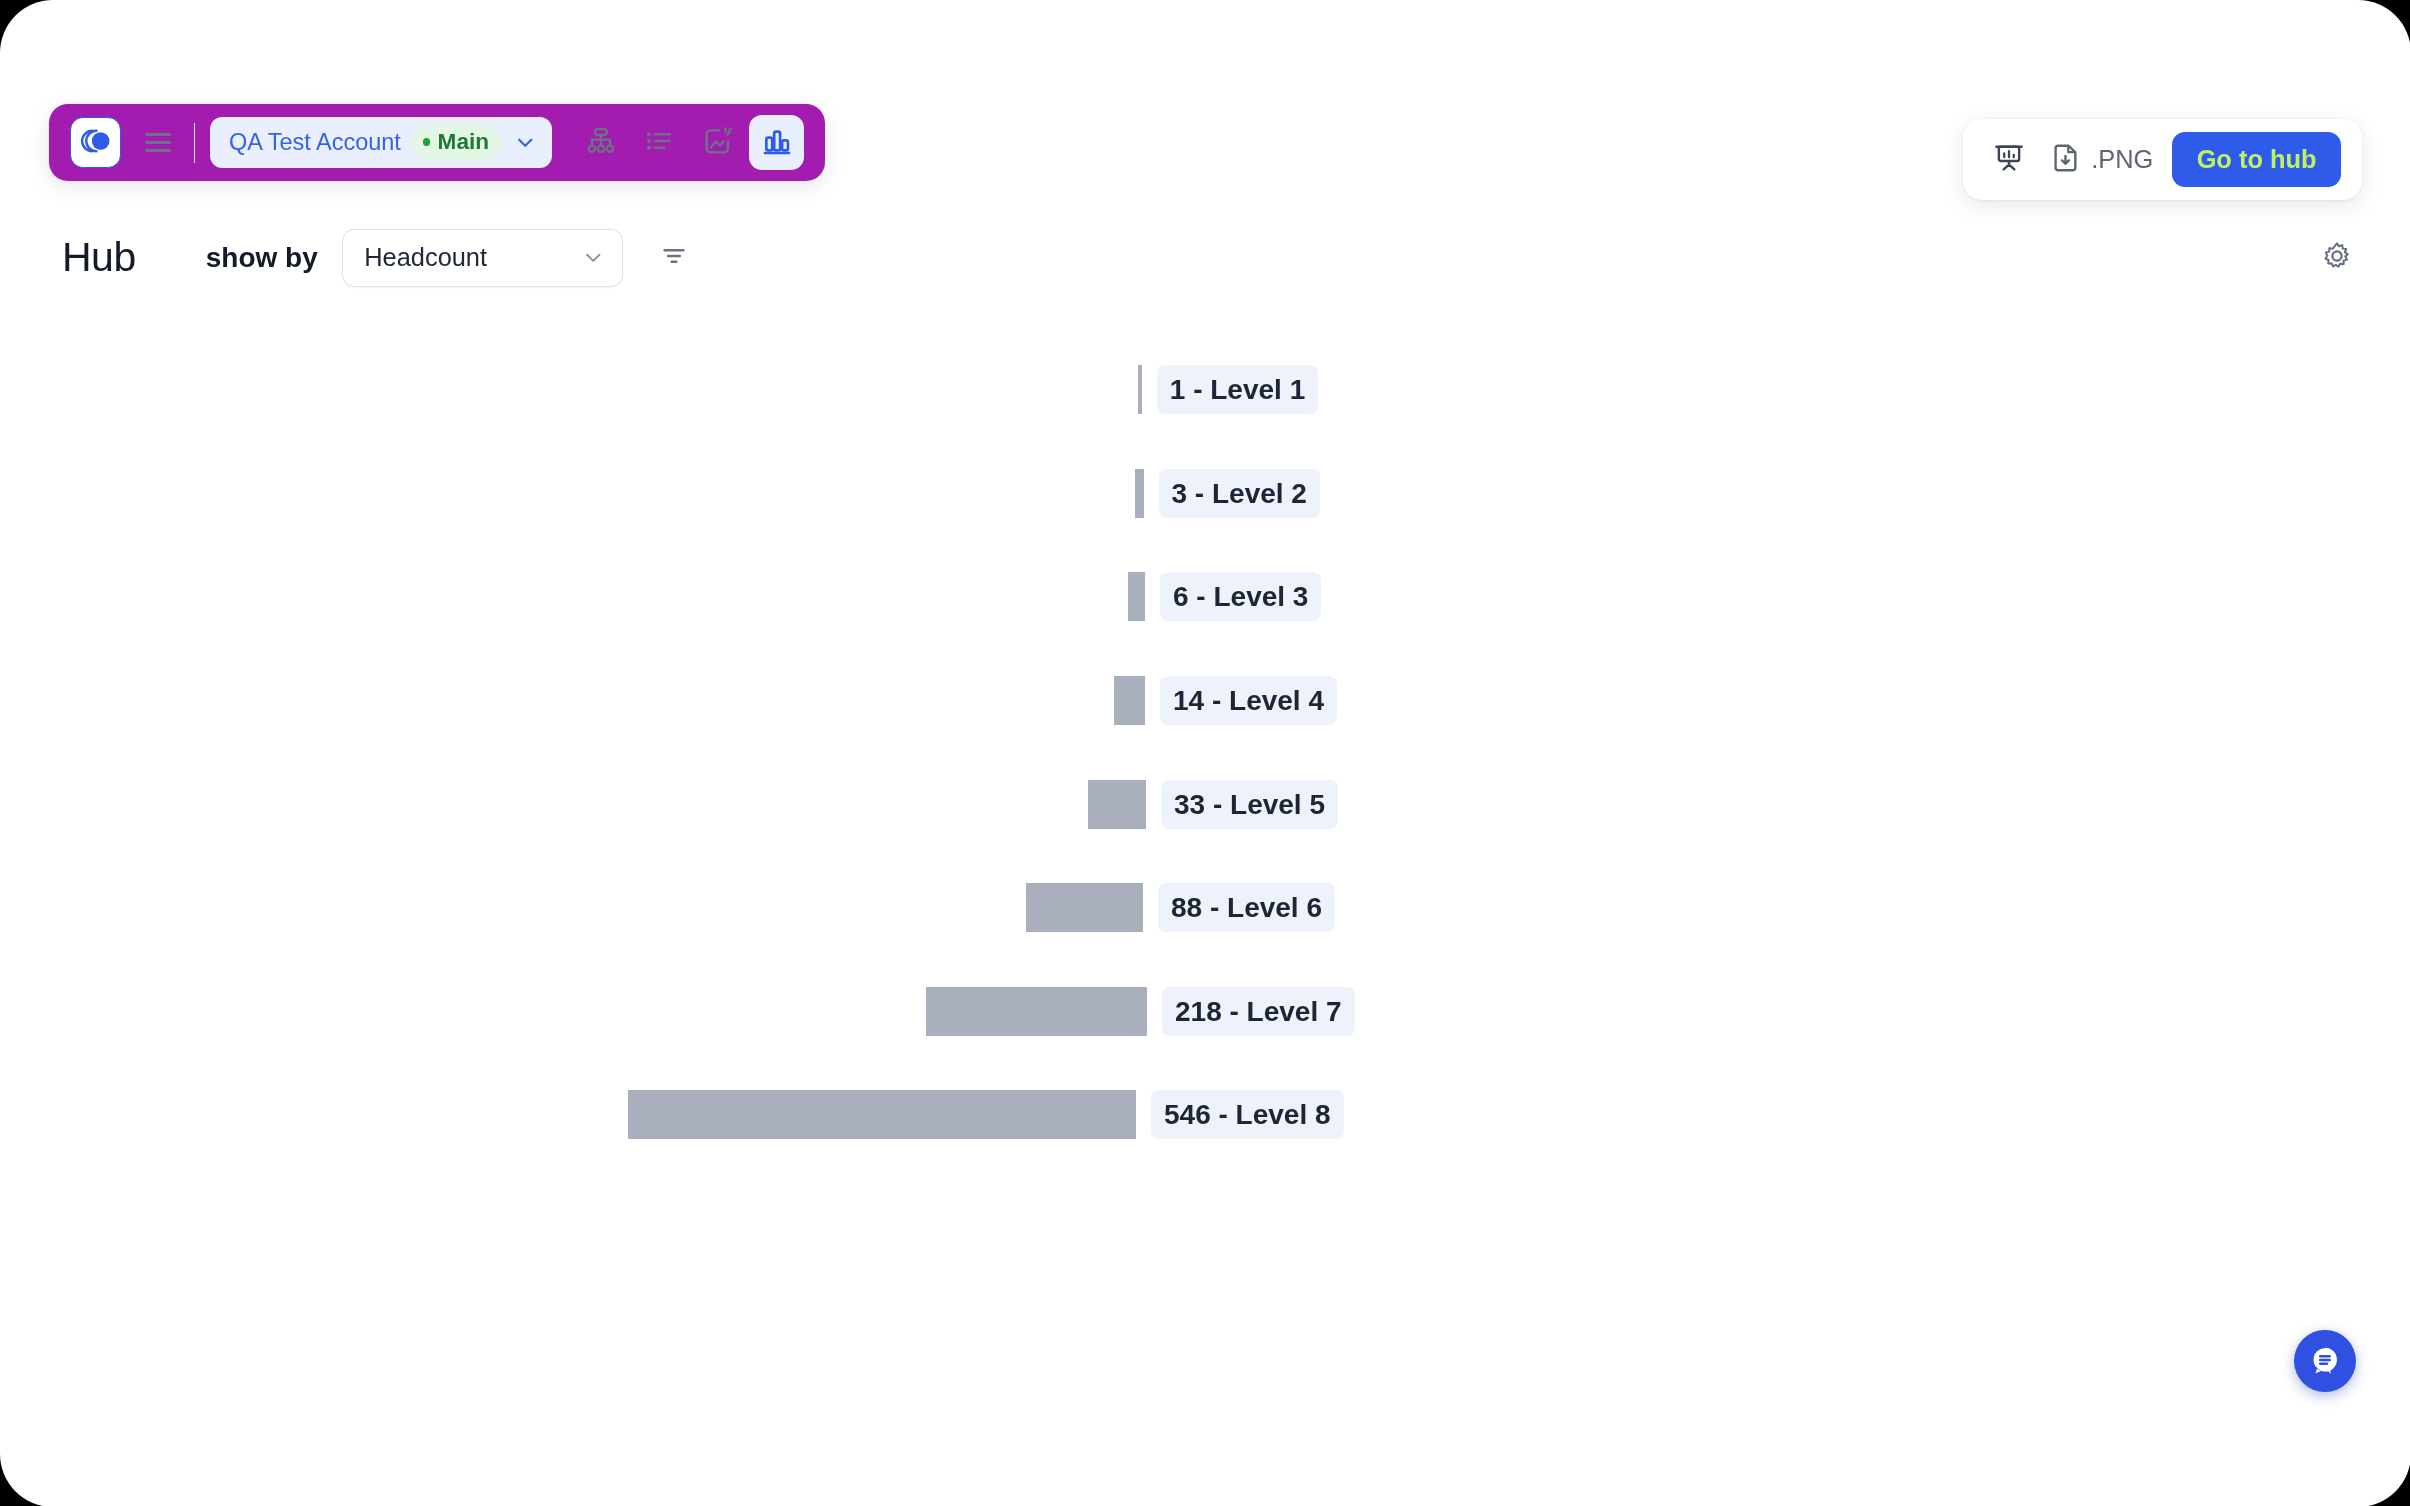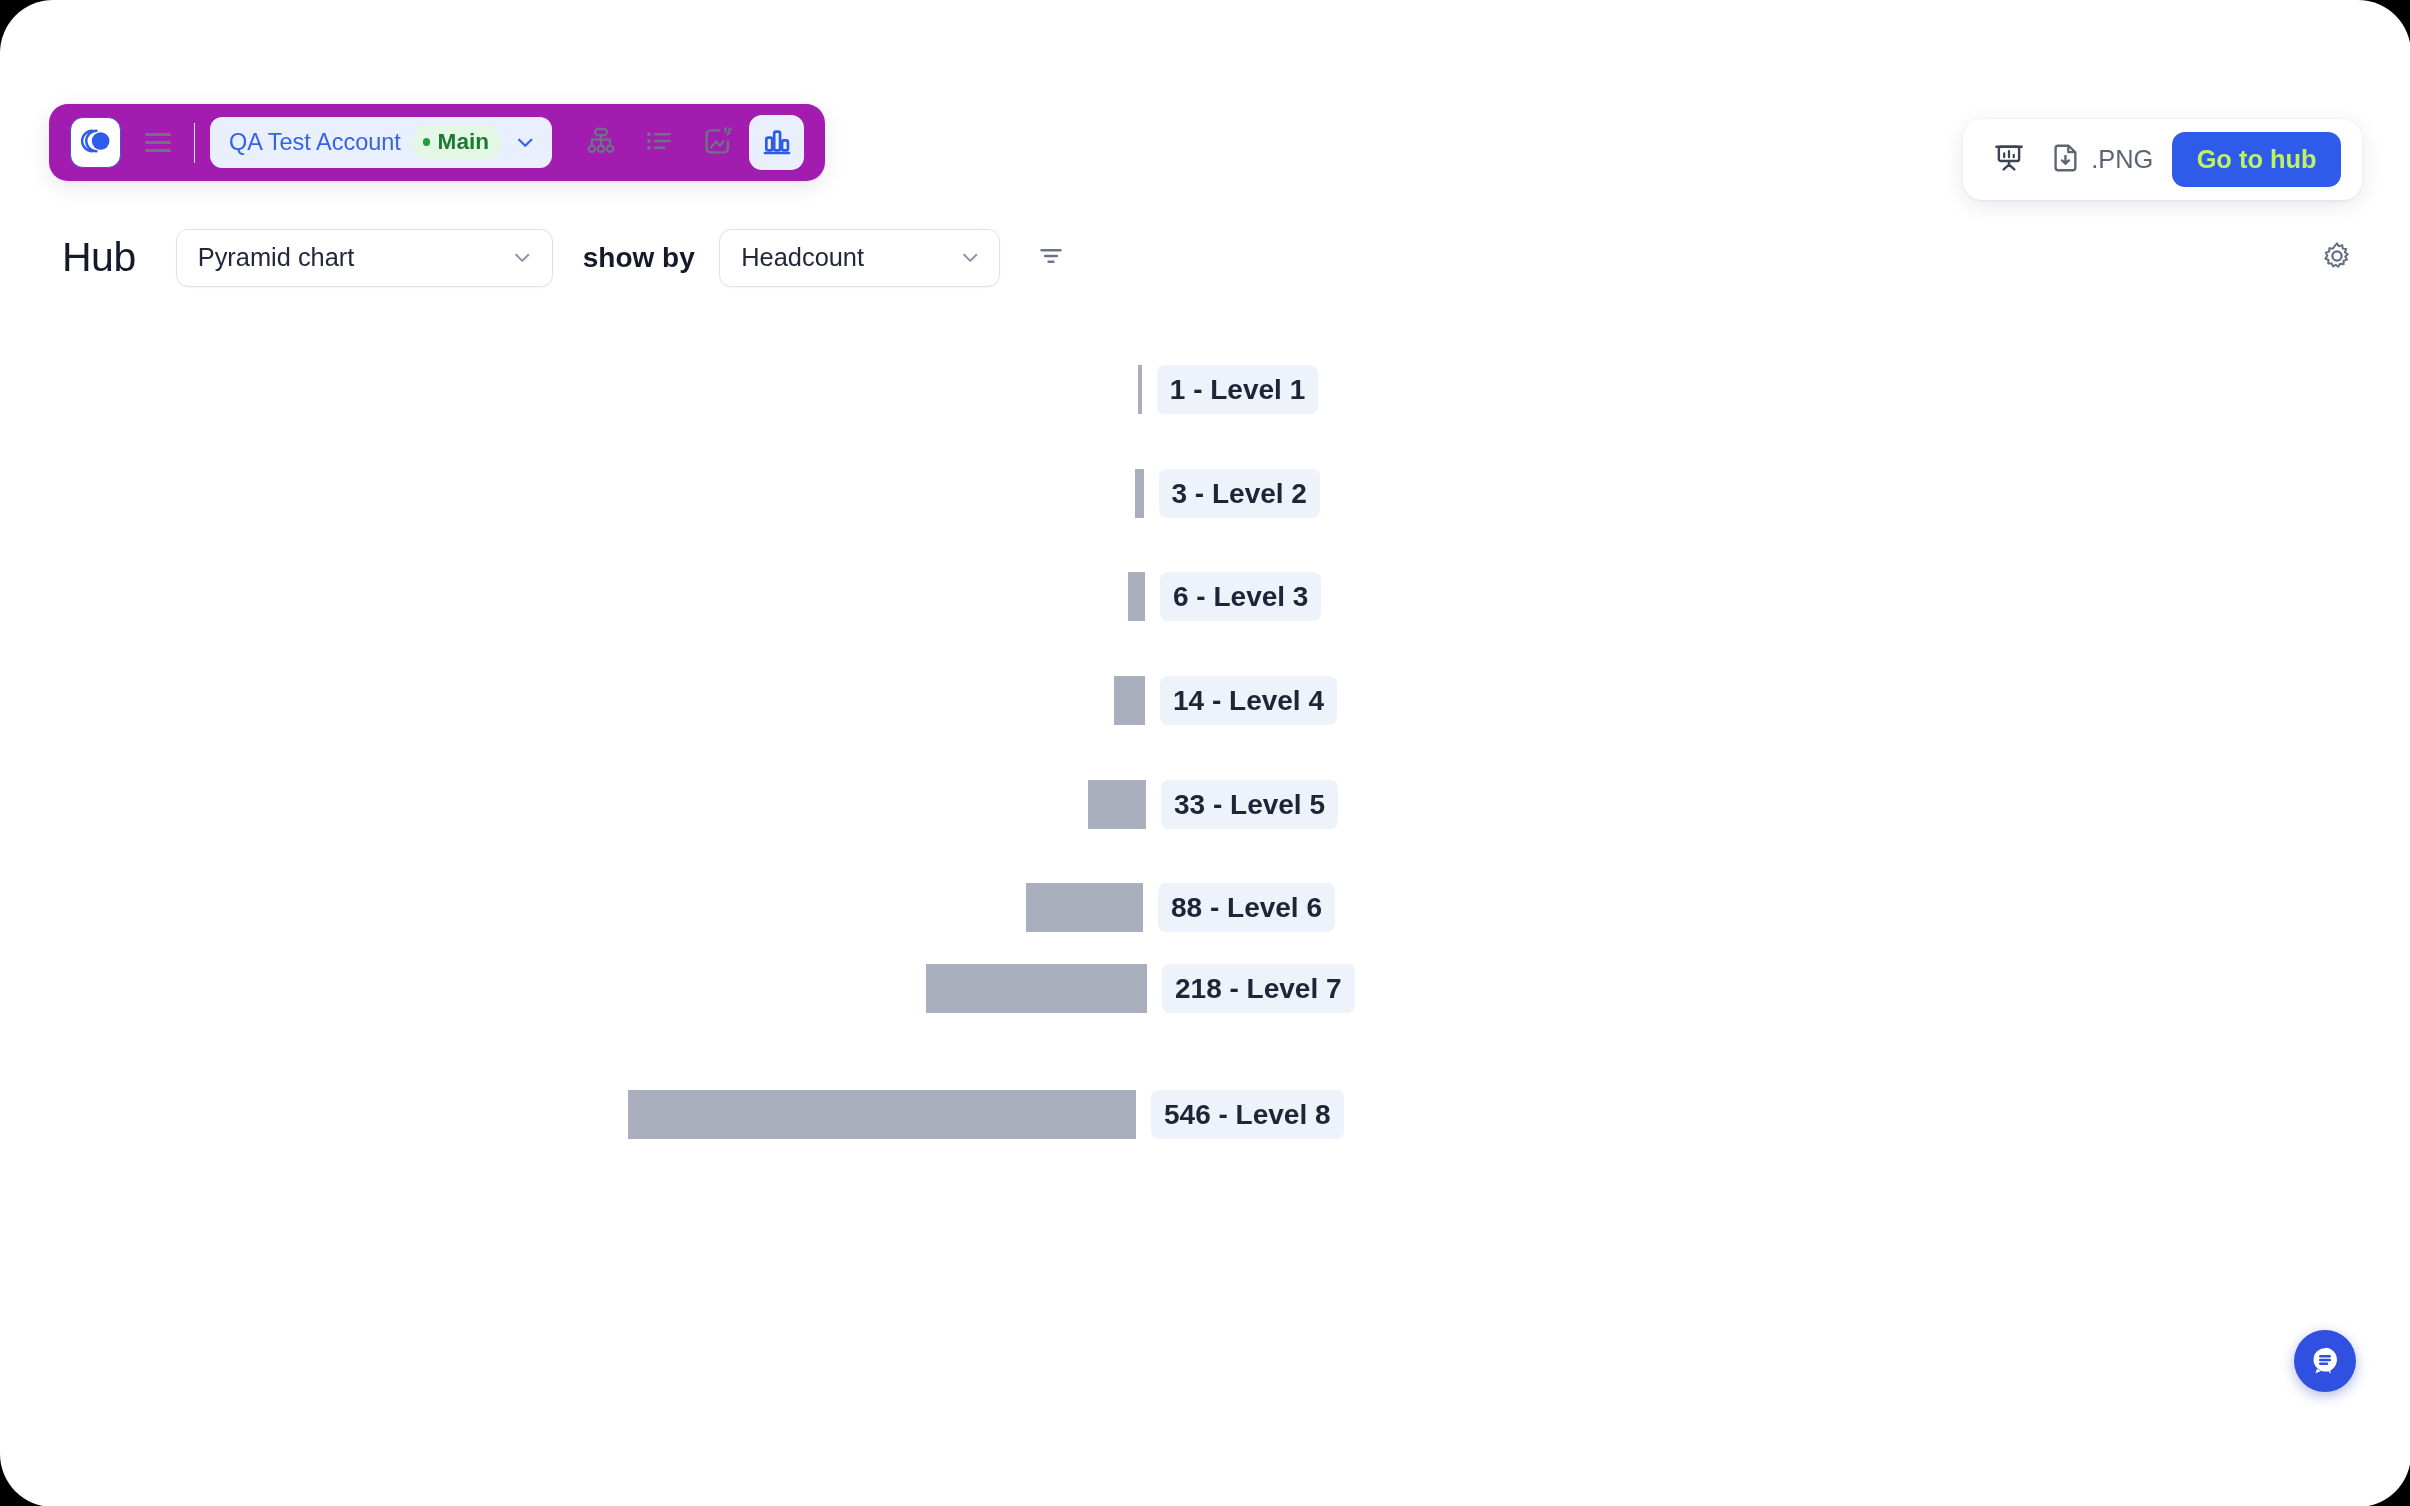--- a/index.html
+++ b/index.html
@@ -374,28 +374,20 @@
       <span class="png-label">.PNG</span>
     </div>
 
     <button class="hub-btn">Go to hub</button>
   </div>
 
   <div class="controls-row">
 
     <div class="page-title">Hub</div>
 
-    <div class="select w-chart">
-      <span class="sel-text">Pyramid chart</span>
-      <span class="chev">
-        <svg width="24.5" height="24.5" viewBox="0 0 24 24" aria-hidden="true">
-          <path d="M6 9.5 L12 15.5 L18 9.5" fill="none" stroke="#8b92a3" stroke-width="1.9" stroke-linecap="round" stroke-linejoin="round"></path>
-        </svg>
-      </span>
-    </div>
 
 
     <div class="show-by">show by</div>
 
     <div class="select w-metric">
       <span class="sel-text">Headcount</span>
       <span class="chev">
         <svg width="24.5" height="24.5" viewBox="0 0 24 24" aria-hidden="true">
           <path d="M6 9.5 L12 15.5 L18 9.5" fill="none" stroke="#8b92a3" stroke-width="1.9" stroke-linecap="round" stroke-linejoin="round"></path>
         </svg>
@@ -447,21 +439,21 @@
     <div class="pyramid-row" style="left: 1088px; top: 460px; height: 49px;">
       <div class="bar" style="width: 58px;"></div>
       <div class="bar-label">33 - Level 5</div>
     </div>
 
     <div class="pyramid-row" style="left: 1026px; top: 563px; height: 49px;">
       <div class="bar" style="width: 117px;"></div>
       <div class="bar-label">88 - Level 6</div>
     </div>
 
-    <div class="pyramid-row" style="left: 926px; top: 644px; height: 49px;">
+    <div class="pyramid-row" style="left: 926px; top: 667px; height: 49px;">
       <div class="bar" style="width: 221px;"></div>
       <div class="bar-label">218 - Level 7</div>
     </div>
 
     <div class="pyramid-row" style="left: 628px; top: 770px; height: 49px;">
       <div class="bar" style="width: 508px;"></div>
       <div class="bar-label">546 - Level 8</div>
     </div>
 
 

